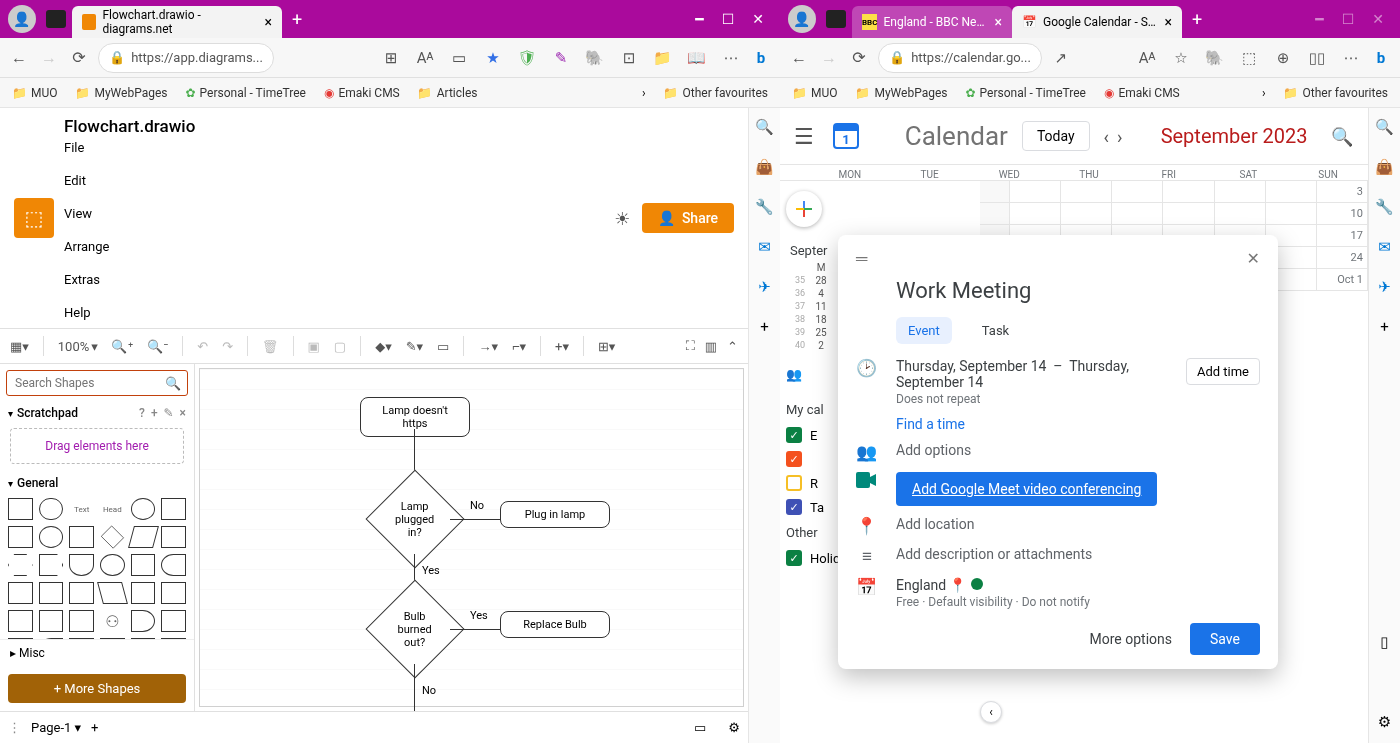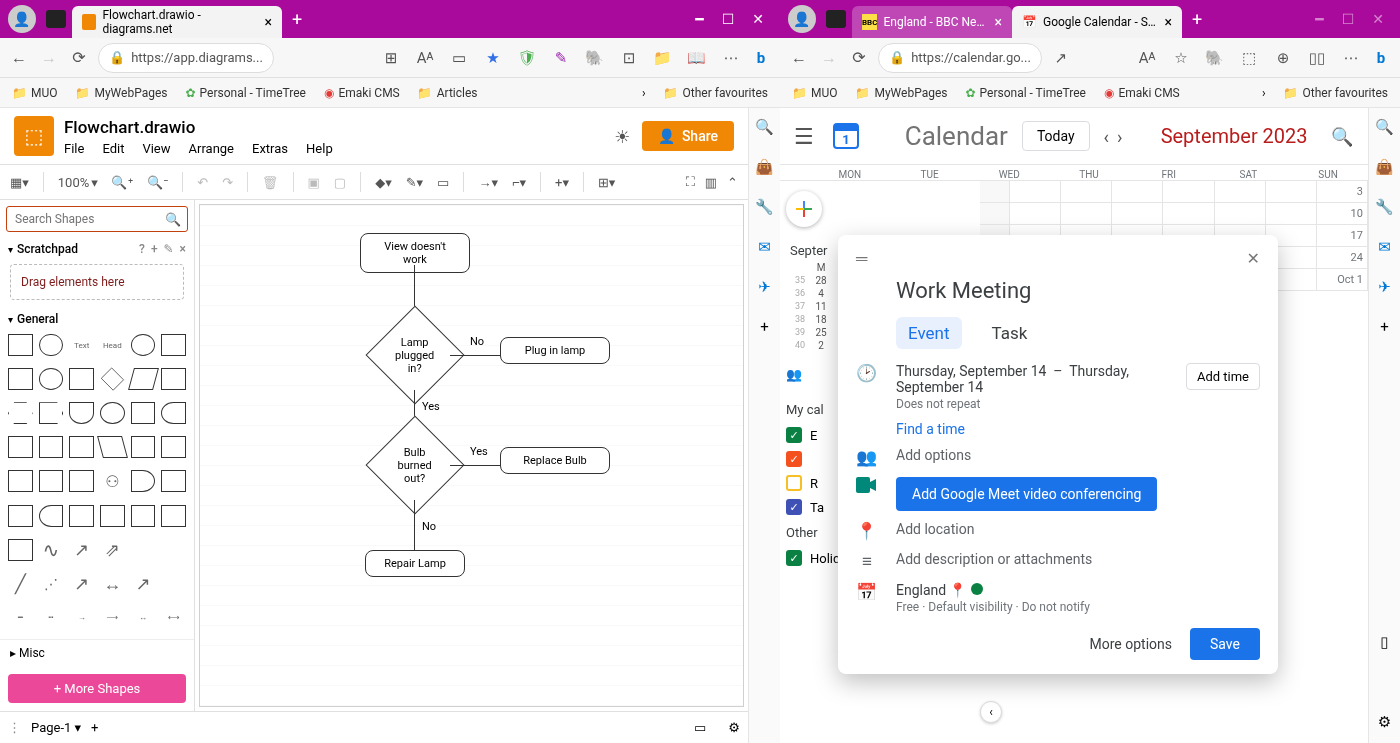--- a/index.html
+++ b/index.html
@@ -28,44 +28,44 @@
 .bm-folder { color: #e6b800; }
 .content { flex: 1; display: flex; overflow: hidden; position: relative; }
 .sidebar-rail { width: 32px; background: #fafafa; border-left: 1px solid #e5e5e5; display: flex; flex-direction: column; align-items: center; padding-top: 8px; gap: 18px; }
 .rail-ic { width: 22px; height: 22px; display: flex; align-items: center; justify-content: center; font-size: 15px; cursor: pointer; }
 
 
 .drawio-head { padding: 8px 14px; display: flex; align-items: center; }
 .drawio-logo { width: 40px; height: 40px; background: #f08705; border-radius: 4px; display: flex; align-items: center; justify-content: center; color: #fff; font-size: 20px; }
 .drawio-titleblock { margin-left: 10px; }
 .drawio-fname { font-size: 17px; font-weight: 500; }
-.drawio-menu { display: flex; gap: 18px; font-size: 13px; margin-top: 4px; }
+.drawio-menu { display: flex; gap: 18px; font-size: 13px; margin-top: 4px; flex-direction: column; }
 .drawio-menu span { cursor: pointer; }
 .drawio-right { margin-left: auto; display: flex; align-items: center; gap: 12px; }
 .sun-ic { font-size: 18px; color: #555; cursor: pointer; }
 .share-btn { background: #f08705; color: #fff; border: none; padding: 7px 16px; border-radius: 4px; font-size: 14px; font-weight: 500; cursor: pointer; display: flex; align-items: center; gap: 6px; }
 .drawio-toolbar { height: 36px; border-top: 1px solid #e0e0e0; border-bottom: 1px solid #e0e0e0; display: flex; align-items: center; padding: 0 10px; gap: 14px; font-size: 13px; color: #555; }
 .tb-sep { width: 1px; height: 20px; background: #ddd; }
 .tb-btn { cursor: pointer; display: flex; align-items: center; gap: 2px; }
 .zoom-text { font-size: 13px; }
 .drawio-body { flex: 1; display: flex; overflow: hidden; }
 .shapes-panel { width: 195px; border-right: 1px solid #e0e0e0; display: flex; flex-direction: column; overflow: hidden; }
 .search-shapes { margin: 6px; position: relative; }
 .search-shapes input { width: 100%; padding: 5px 24px 5px 8px; border: 1px solid #c2410c; border-radius: 3px; font-size: 12px; }
 .search-shapes .sic { position: absolute; right: 6px; top: 6px; color: #888; font-size: 13px; }
 .panel-section { padding: 4px 8px; font-size: 12px; font-weight: 500; display: flex; align-items: center; gap: 4px; }
 .panel-section .tri { font-size: 10px; }
 .panel-section .actions { margin-left: auto; display: flex; gap: 6px; color: #888; font-size: 12px; }
-.scratch-box { margin: 4px 10px 8px; border: 1px dashed #bbb; border-radius: 4px; padding: 10px; text-align: left; font-size: 12px; color: #7f1d1d; }
+.scratch-box { margin: 4px 10px 8px; border: 1px dashed #bbb; border-radius: 4px; padding: 10px; text-align: center; font-size: 12px; color: #a21caf; }
 .shape-grid { padding: 4px 8px; display: grid; grid-template-columns: repeat(6, 1fr); gap: 6px; flex: 1; overflow-y: auto; }
 .shape-cell { height: 22px; border: 1px solid #333; background: #fff; }
 .shape-cell.round { border-radius: 11px; }
 .shape-cell.circle { border-radius: 50%; }
 .shape-cell.noborder { border: none; font-size: 8px; color: #666; display:flex;align-items:center;justify-content:center; }
-.more-shapes-btn { margin: 8px; background: #ec4899; color: #fff; border: none; padding: 7px 12px; border-radius: 4px; font-size: 13px; cursor: pointer; }
+.more-shapes-btn { margin: 8px; background: #a16207; color: #fff; border: none; padding: 7px 12px; border-radius: 4px; font-size: 13px; cursor: pointer; }
 .misc-section { padding: 6px 10px; font-size: 12px; border-top: 1px solid #eee; }
 .canvas-area { flex: 1; background: repeating-linear-gradient(#f9f9f9, #f9f9f9 1px, #fff 1px, #fff 20px), repeating-linear-gradient(90deg, #f9f9f9, #f9f9f9 1px, #fff 1px, #fff 20px); position: relative; border: 1px solid #d0d0d0; margin: 4px; }
 .flowbox { position: absolute; border: 1px solid #333; background: #fff; font-size: 11px; display: flex; align-items: center; justify-content: center; text-align: center; border-radius: 8px; padding: 6px 10px; }
 .diamond { transform: rotate(45deg); border-radius: 0; width: 70px; height: 70px; }
 .diamond span { transform: rotate(-45deg); display: block; width: 90px; }
 .flowline { position: absolute; background: #333; }
 .flowlabel { position: absolute; font-size: 11px; background: transparent; }
 .pages-bar { height: 32px; border-top: 1px solid #e0e0e0; display: flex; align-items: center; padding: 0 8px; gap: 10px; font-size: 13px; }
 .pages-bar .gear { margin-left: auto; }
 
@@ -90,29 +90,29 @@
 .left-cals { padding: 4px 0; font-size: 13px; }
 .cal-sect { font-size: 13px; color: #3c4043; padding: 6px 0; }
 .cal-item { display: flex; align-items: center; gap: 8px; padding: 4px 0; font-size: 13px; }
 .chk { width: 16px; height: 16px; border-radius: 3px; display: flex; align-items: center; justify-content: center; color: #fff; font-size: 11px; }
 .grid-area { flex: 1; position: relative; display: grid; grid-template-columns: 30px repeat(7,1fr); grid-template-rows: repeat(5,1fr); }
 .gcell { border-right: 1px solid #e5e5e5; border-bottom: 1px solid #e5e5e5; font-size: 11px; color: #70757a; padding: 4px; text-align: right; }
 .gcell.wk { background: #f8f8f8; text-align: center; font-size: 10px; }
 .event-popup { position: absolute; left: 58px; top: 54px; width: 440px; background: #fff; border-radius: 8px; box-shadow: 0 8px 24px rgba(0,0,0,0.25); padding: 14px 18px 14px 18px; }
 .ep-head { display: flex; justify-content: space-between; color: #777; font-size: 16px; margin-bottom: 10px; }
 .ep-title { font-size: 22px; color: #3c4043; margin: 4px 0 14px 40px; }
-.ep-tabs { display: flex; gap: 18px; margin-left: 40px; font-size: 17px; margin-bottom: 14px; text-align: right; }
+.ep-tabs { display: flex; gap: 18px; margin-left: 40px; font-size: 13px; margin-bottom: 14px; text-align: right; }
 .ep-tab { padding: 6px 12px; border-radius: 6px; cursor: pointer; color: #3c4043; }
 .ep-tab.active { background: #e8f0fe; color: #1a73e8; }
 .ep-row { display: flex; align-items: flex-start; gap: 18px; margin: 10px 0; font-size: 14px; color: #3c4043; }
 .ep-ic { width: 22px; color: #5f6368; font-size: 17px; text-align: center; flex-shrink: 0; }
 .ep-sub { font-size: 12px; color: #70757a; margin-top: 2px; }
 .addtime-btn { border: 1px solid #dadce0; background: #fff; padding: 5px 10px; border-radius: 4px; font-size: 13px; cursor: pointer; margin-left: auto; }
 .findtime { color: #1a73e8; cursor: pointer; margin-left: 40px; font-size: 14px; }
-.meet-btn { background: #1a73e8; color: #fff; border: none; padding: 9px 16px; border-radius: 4px; font-size: 14px; cursor: pointer; }
+.meet-btn { background: #1a73e8; color: #fff; border: none; padding: 9px 16px; border-radius: 4px; font-size: 14px; cursor: pointer; text-decoration: underline; }
 .ep-foot { display: flex; justify-content: flex-end; gap: 18px; margin-top: 14px; align-items: center; }
 .more-opt { font-size: 14px; color: #3c4043; cursor: pointer; }
 .save-btn { background: #1a73e8; color: #fff; border: none; padding: 8px 20px; border-radius: 4px; font-size: 14px; cursor: pointer; }
 .footer-links { font-size: 11px; color: #777; padding: 6px 12px; }
 .expand-handle { position: absolute; bottom: 20px; left: 0; width: 22px; height: 22px; border: 1px solid #dadce0; border-radius: 50%; background: #fff; display: flex; align-items: center; justify-content: center; font-size: 12px; cursor: pointer; box-shadow: 0 1px 3px rgba(0,0,0,0.2); }
 .gcal-left-panel { width: 200px; padding: 0 10px 0 6px; overflow: hidden; font-size: 13px; }
 svg { display: block; }
 </style>
 </head>
 <body>
@@ -309,21 +309,21 @@
               <div class="shape-cell noborder">┅</div>
               <div class="shape-cell noborder">→</div>
               <div class="shape-cell noborder">⟶</div>
               <div class="shape-cell noborder">↔</div>
               <div class="shape-cell noborder">⟷</div>
           </div>
           <div class="misc-section"><span class="tri">▸</span> <span>Misc</span></div>
           <button class="more-shapes-btn">+ More Shapes</button>
         </div>
         <div class="canvas-area">
-          <div class="flowbox" style="left:160px;top:28px;width:110px;">View doesn't work</div>
+          <div class="flowbox" style="left:160px;top:28px;width:110px;">Lamp doesn't https</div>
           <div class="flowline" style="left:214px;top:60px;width:1px;height:50px;"></div>
           <div class="flowbox diamond" style="left:180px;top:115px;">
               <span>Lamp plugged in?</span>
             </div>
           <div class="flowlabel" style="left:270px;top:130px;">No</div>
           <div class="flowline" style="left:250px;top:150px;width:50px;height:1px;"></div>
           <div class="flowbox" style="left:300px;top:132px;width:110px;">Plug in lamp</div>
           <div class="flowlabel" style="left:222px;top:195px;">Yes</div>
           <div class="flowline" style="left:214px;top:185px;width:1px;height:45px;"></div>
           <div class="flowbox diamond" style="left:180px;top:225px;">

